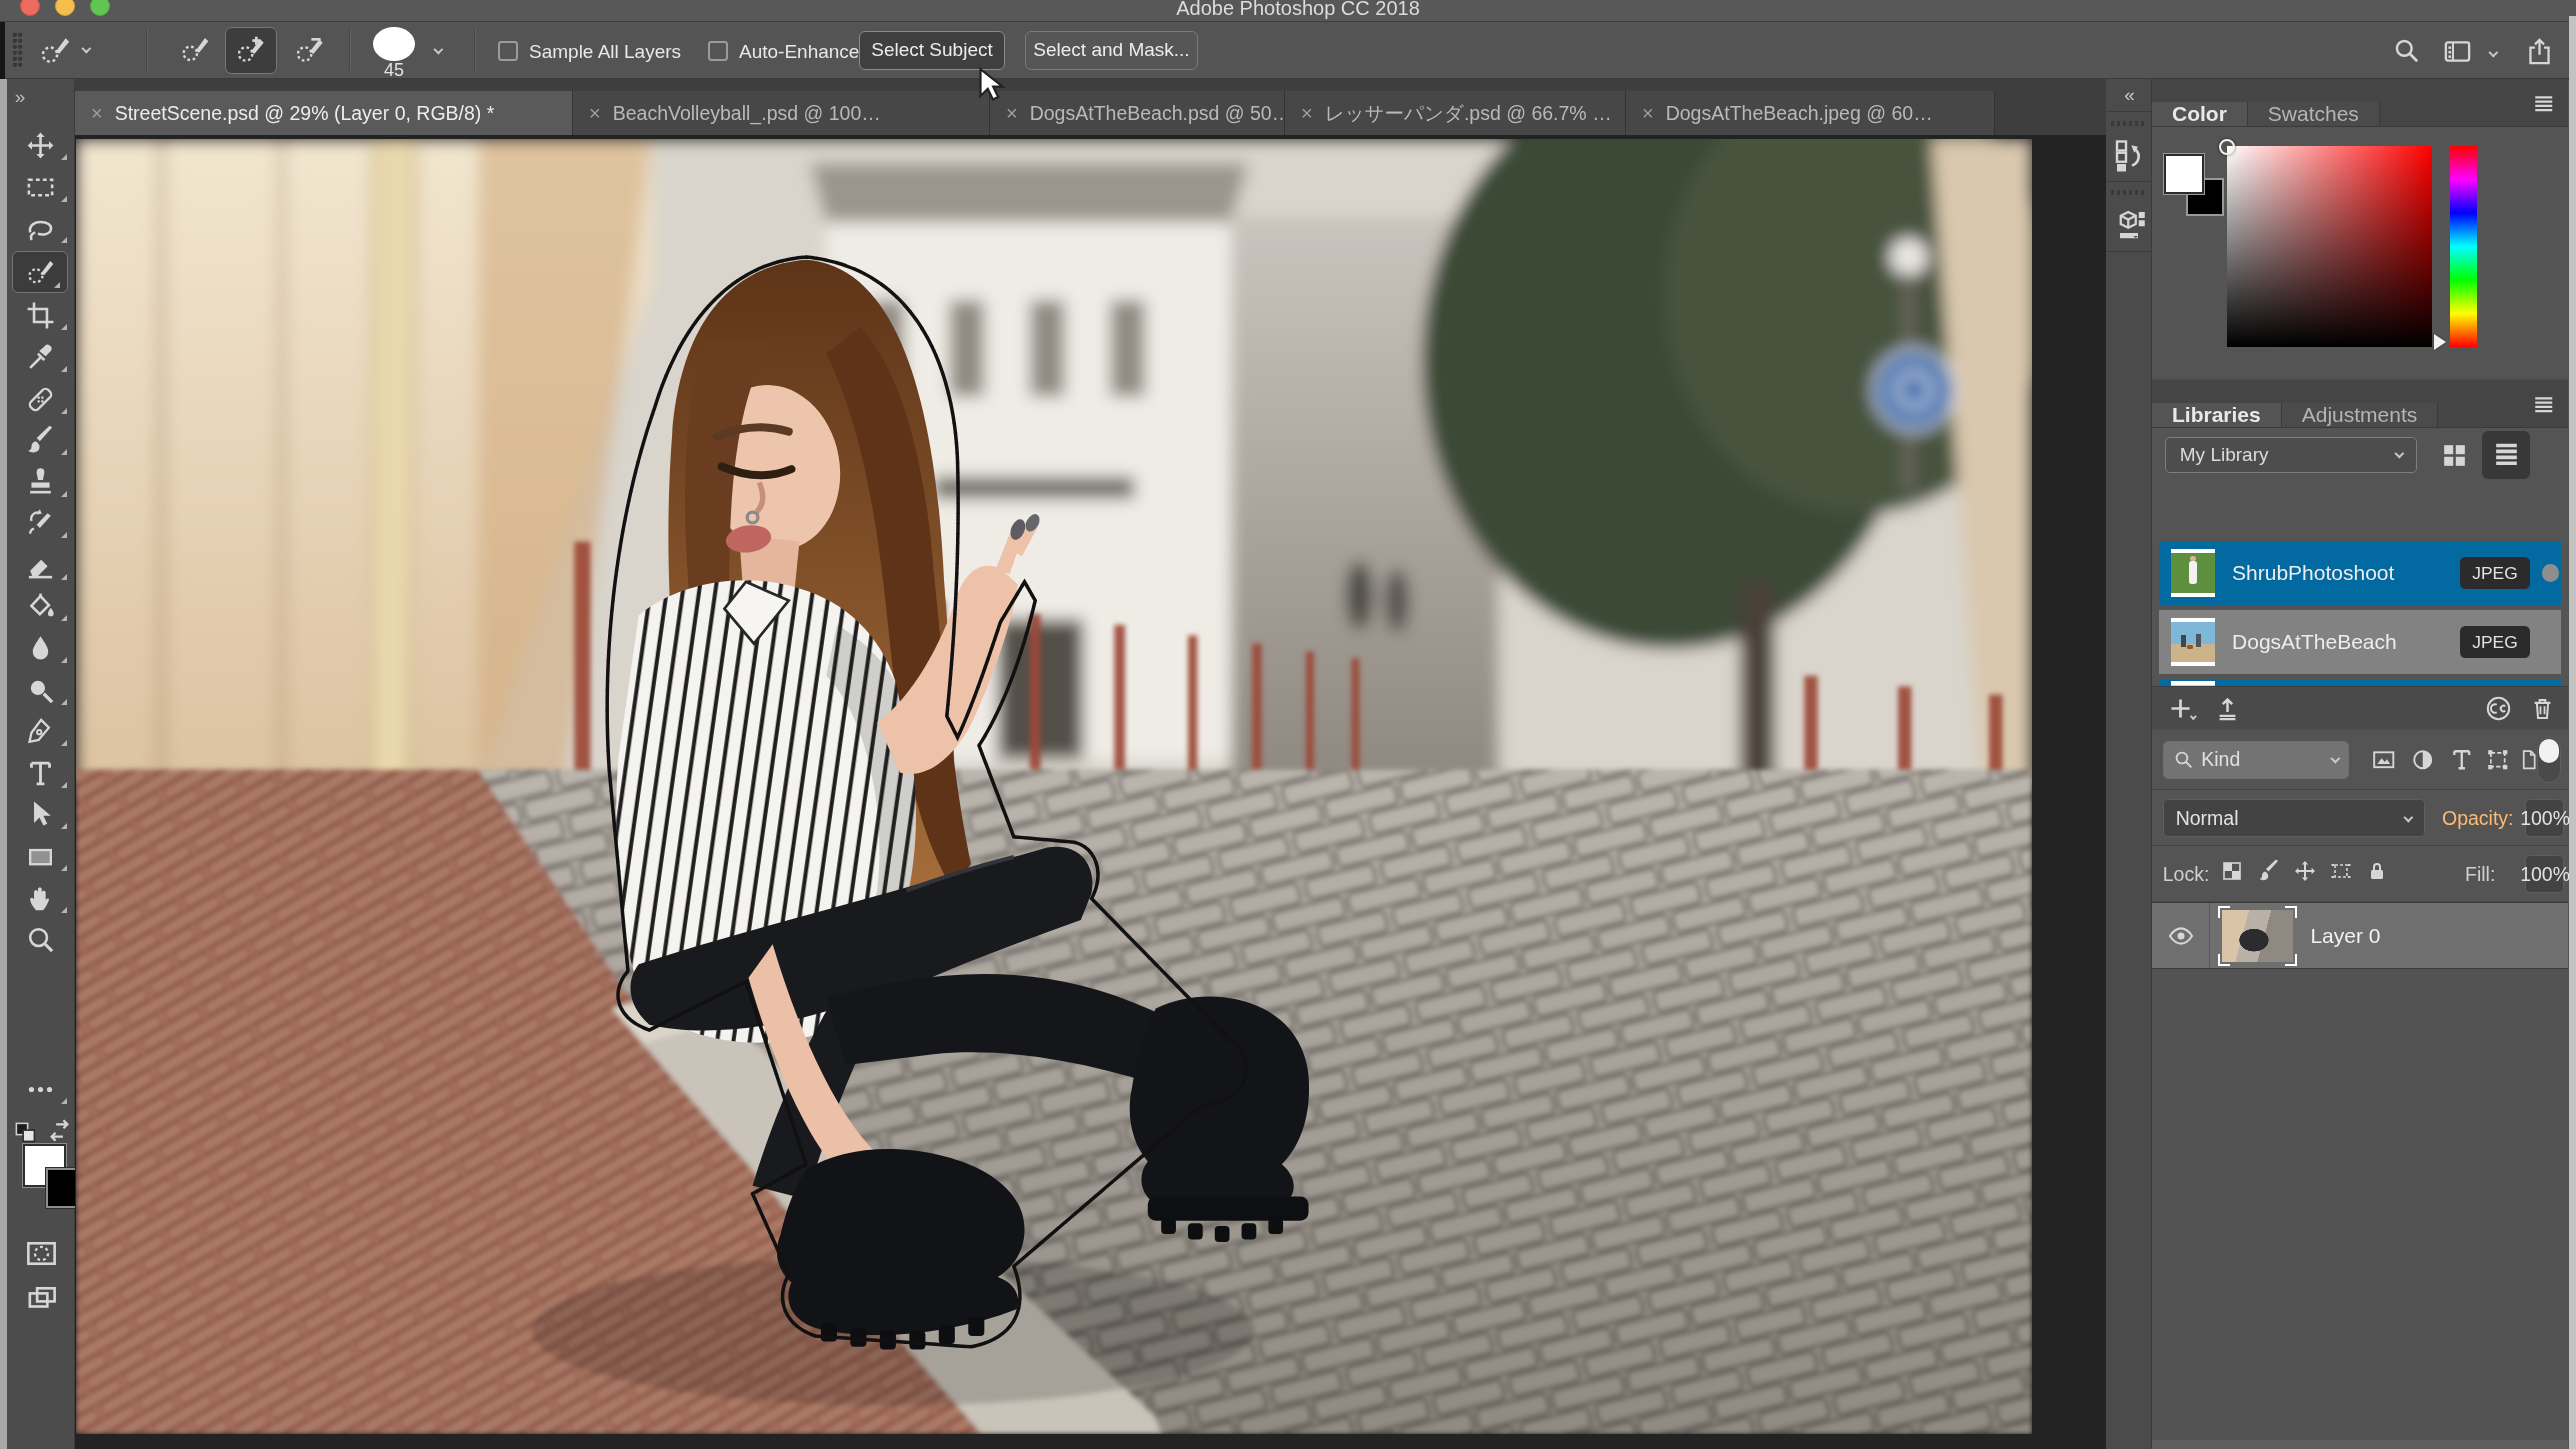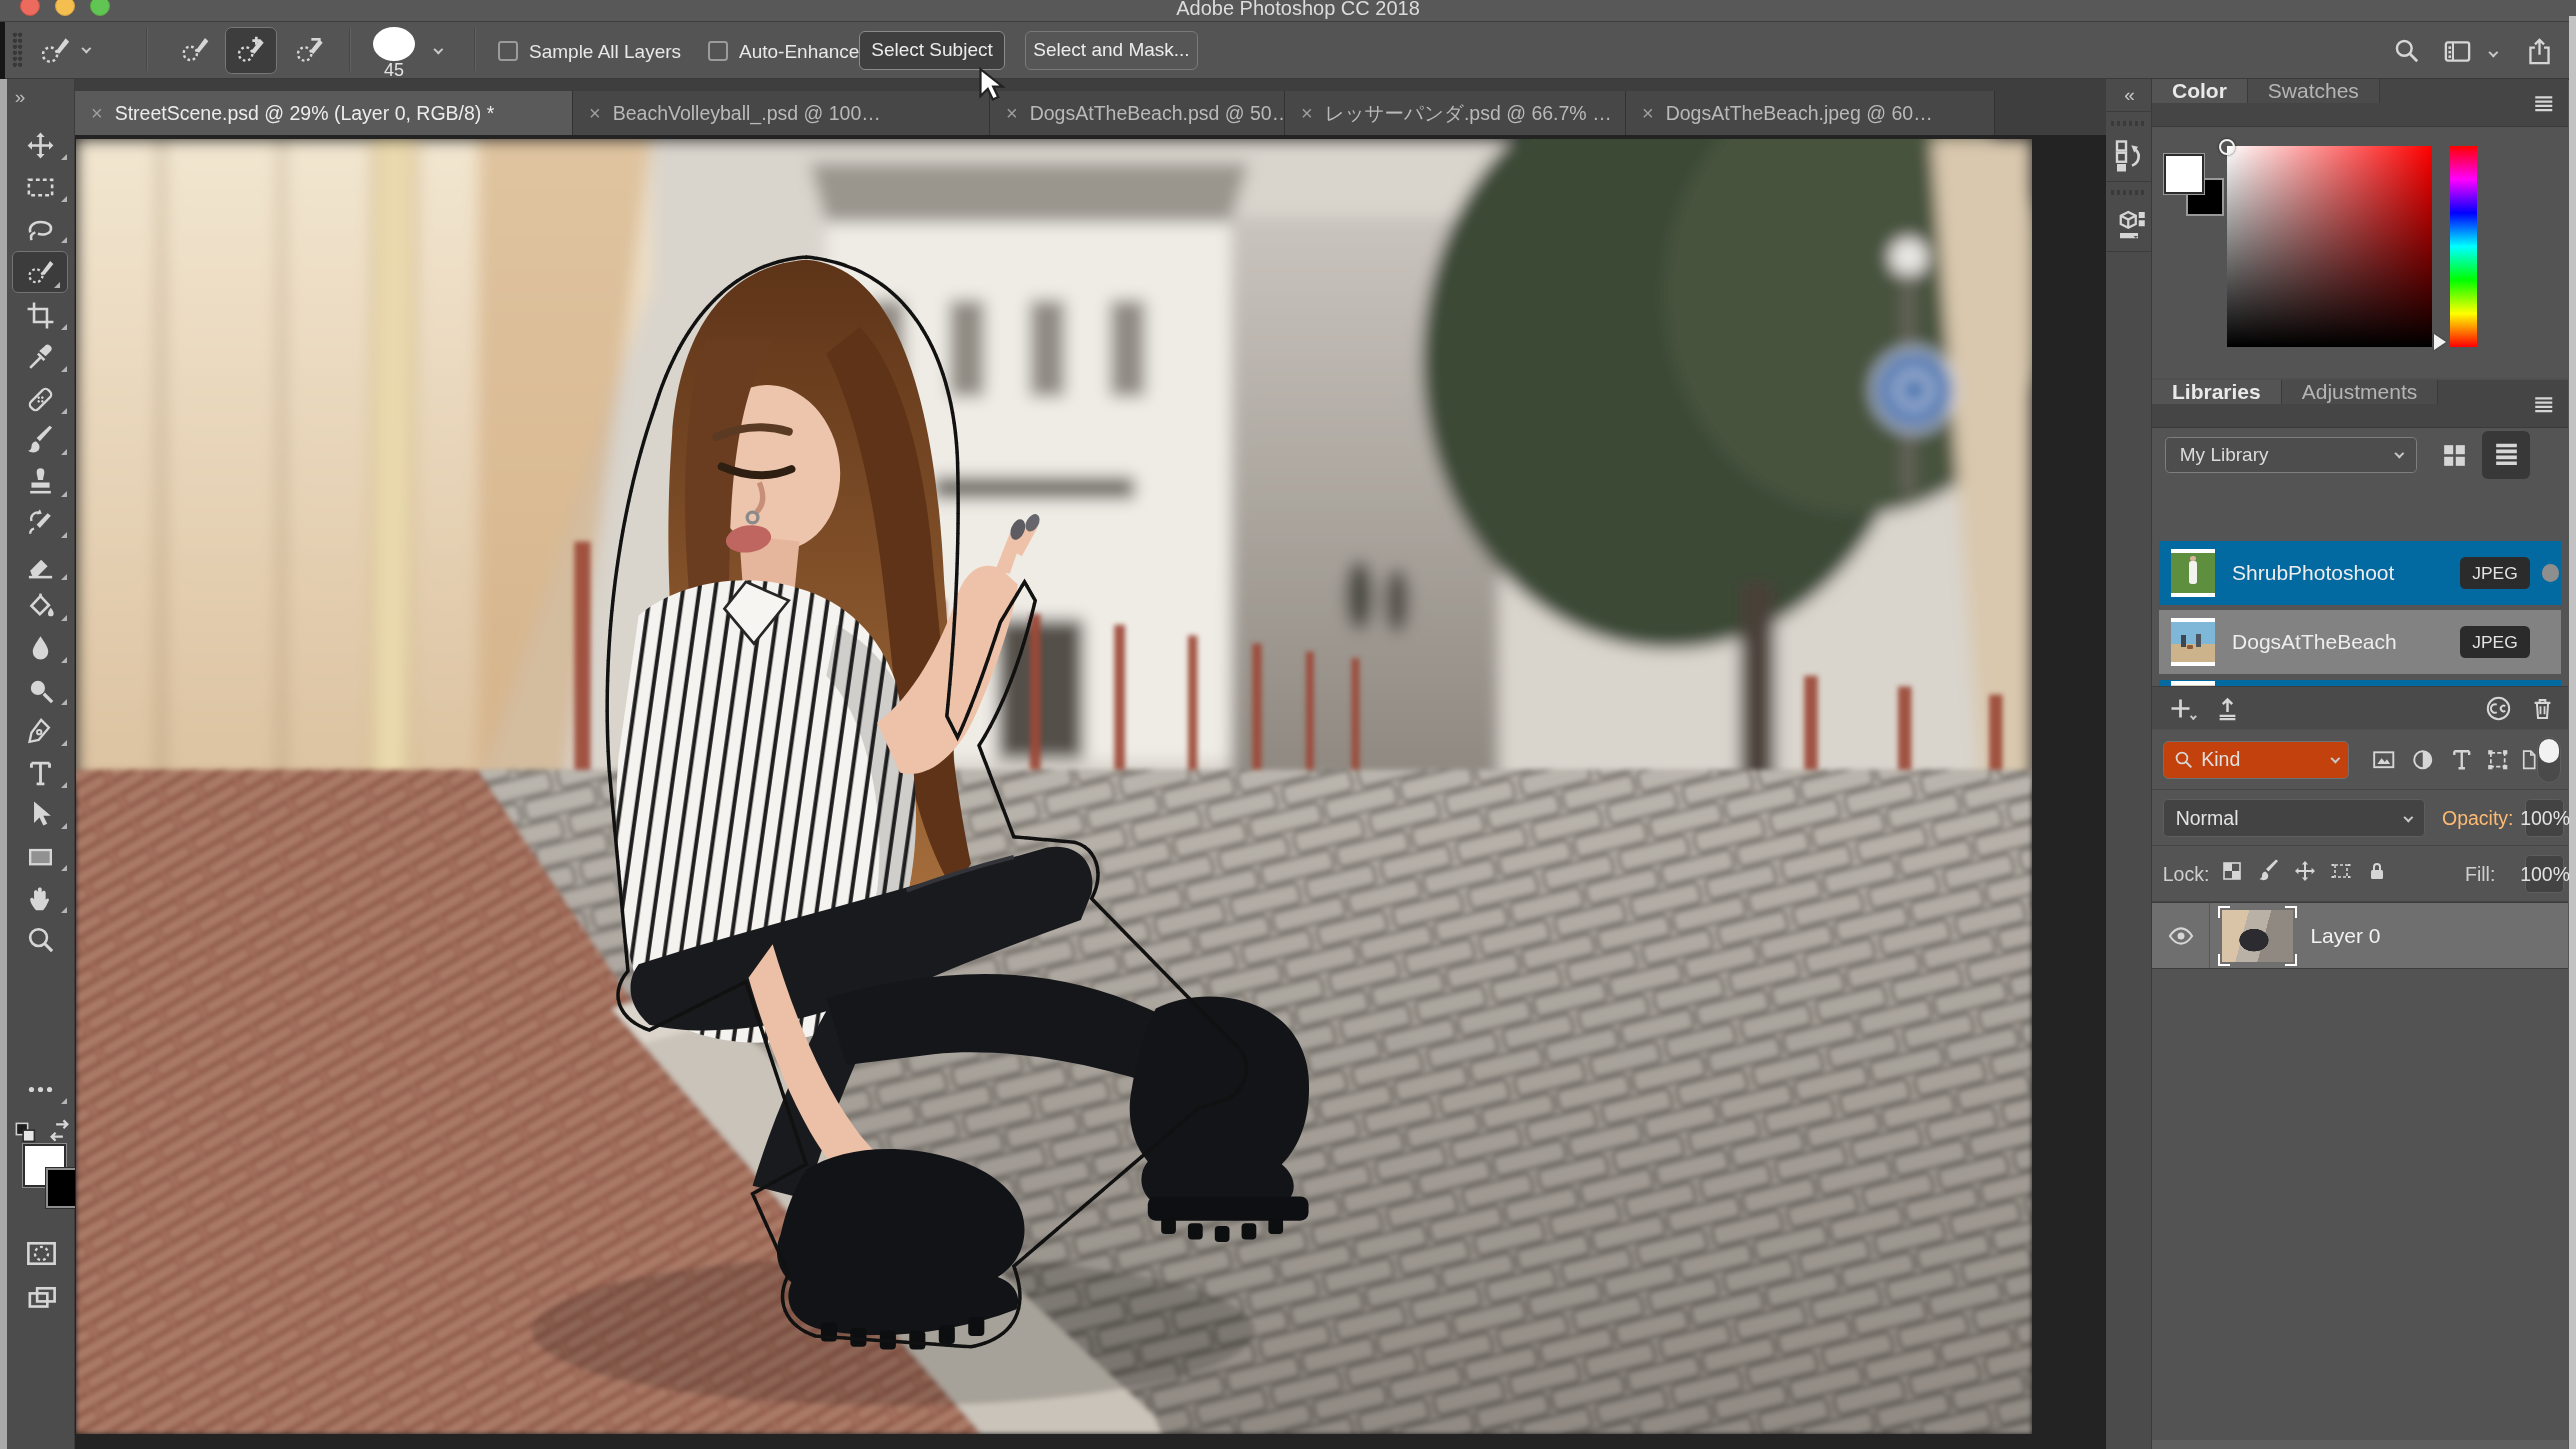--- a/index.html
+++ b/index.html
@@ -61,21 +61,21 @@
   
   .dockstrip { left:2106px; top:79px; width:46px; height:1370px; background:#4b4b4b; border-right:1.3px solid #3a3a3a; }
   .dock-collapse { left:0; top:5.4px; width:46px; text-align:center; font-size:19px; color:#c9c9c9; letter-spacing:-1.3px; }
   .dock-div { left:0; width:46px; height:1.3px; background:#3c3c3c; }
   .grip-h { left:5.4px; width:35px; height:5.4px; background:repeating-linear-gradient(90deg,#3a3a3a 0 2.7px,transparent 2.7px 6px); }
   .dockbtn { left:4.7px; width:36px; height:36px; }
 
   
   .rightpanels { left:2152px; top:79px; width:416px; height:1370px; background:#4f4f4f; display:flex; flex-direction:column; }
   .panel { position:relative; width:416px; }
-  .phead { position:relative; height:48px; background:#454545; border-bottom:1.3px solid #3a3a3a; display:flex; align-items:flex-start; }
+  .phead { position:relative; height:48px; background:#454545; border-bottom:1.3px solid #3a3a3a; display:flex; align-items:flex-end; }
   .ptab { display:flex; align-items:center; padding:0 20px; font-size:21px; color:#b5b5b5; border-right:1.3px solid #3a3a3a; background:#4b4b4b; }
   .ptab.active { background:#545454; color:#e9e9e9; font-weight:bold; }
   .pburger { position:absolute; right:12px; top:12px; width:25.5px; height:25.5px; }
   .pbody { position:relative; background:#545454; }
 
   
   .cp-fg { left:12px; top:27px; width:40px; height:40px; background:#fff; border:2px solid #2c2c2c; outline:1.3px solid #999; z-index:2; }
   .cp-bg { left:34px; top:51px; width:38px; height:38px; background:#000; border:2px solid #999; }
   .cp-grad { left:75px; top:19px; width:205px; height:201px;
     background:linear-gradient(to bottom,rgba(0,0,0,0),#000),linear-gradient(to right,#fff,#f00); }
@@ -97,21 +97,21 @@
   .librow { left:6.7px; width:402px; height:64px; display:flex; align-items:center; background:#0369a1; }
   .librow.selected { background:#828282; }
   .libthumb { width:44px; height:48px; margin-left:12px; position:relative; flex:none; }
   .libname { margin-left:17.4px; font-size:21px; color:#ededed; white-space:nowrap; }
   .libbadge { margin-left:auto; margin-right:31px; background:#2b2b2b; border-radius:5.4px; padding:5.4px 12px; font-size:17.4px; color:#e2e2e2; }
   .libdot { position:absolute; right:1.3px; width:17.4px; height:17.4px; border-radius:50%; background:#8e8e8e; }
   .libfoot { position:absolute; left:0; bottom:0; width:416px; height:43px; background:#4a4a4a; border-top:1.3px solid #3e3e3e; }
   .libfoot .ic { position:absolute; top:8px; width:27px; height:27px; }
 
   
-  .kindpill { left:10.7px; top:10.7px; width:186px; height:38px; background:#c2410c; border:1.3px solid #707070; border-radius:5.4px; display:flex; align-items:center; padding:0 9.4px; font-size:19.5px; color:#e0e0e0; }
+  .kindpill { left:10.7px; top:10.7px; width:186px; height:38px; background:#737373; border:1.3px solid #707070; border-radius:5.4px; display:flex; align-items:center; padding:0 9.4px; font-size:19.5px; color:#e0e0e0; }
   .kindpill .ic { width:21.5px; height:21.5px; margin-right:6.7px; }
   .kindpill .chev { margin-left:auto; margin-top:-2.7px; }
   .filtic { top:17.4px; width:25.5px; height:25.5px; }
   .ltoggle { left:385px; top:6.7px; width:24px; height:46px; background:#4a4a4a; border-radius:12px; border:1.3px solid #5f5f5f; }
   .ltoggle .knob { position:absolute; left:0.7px; top:1.3px; width:20px; height:24px; background:#f2f2f2; border-radius:10px; }
   .lrow { position:relative; border-bottom:1.3px solid #454545; }
   .selbox { background:#434343; border:1.3px solid #5e5e5e; border-radius:4.7px; display:flex; align-items:center; font-size:19.5px; color:#e3e3e3; }
   .valbox { position:absolute; background:#434343; border:1.3px solid #5e5e5e; border-radius:4.7px; display:flex; align-items:center; font-size:19.5px; color:#e3e3e3; }
   .lockic { top:13.4px; width:24px; height:24px; }
   .layerrow { position:relative; left:0; top:0; width:416px; height:67px; background:#6f6f6f; border-top:1.3px solid #3c3c3c; border-bottom:1.3px solid #3c3c3c; display:flex; align-items:center; }

